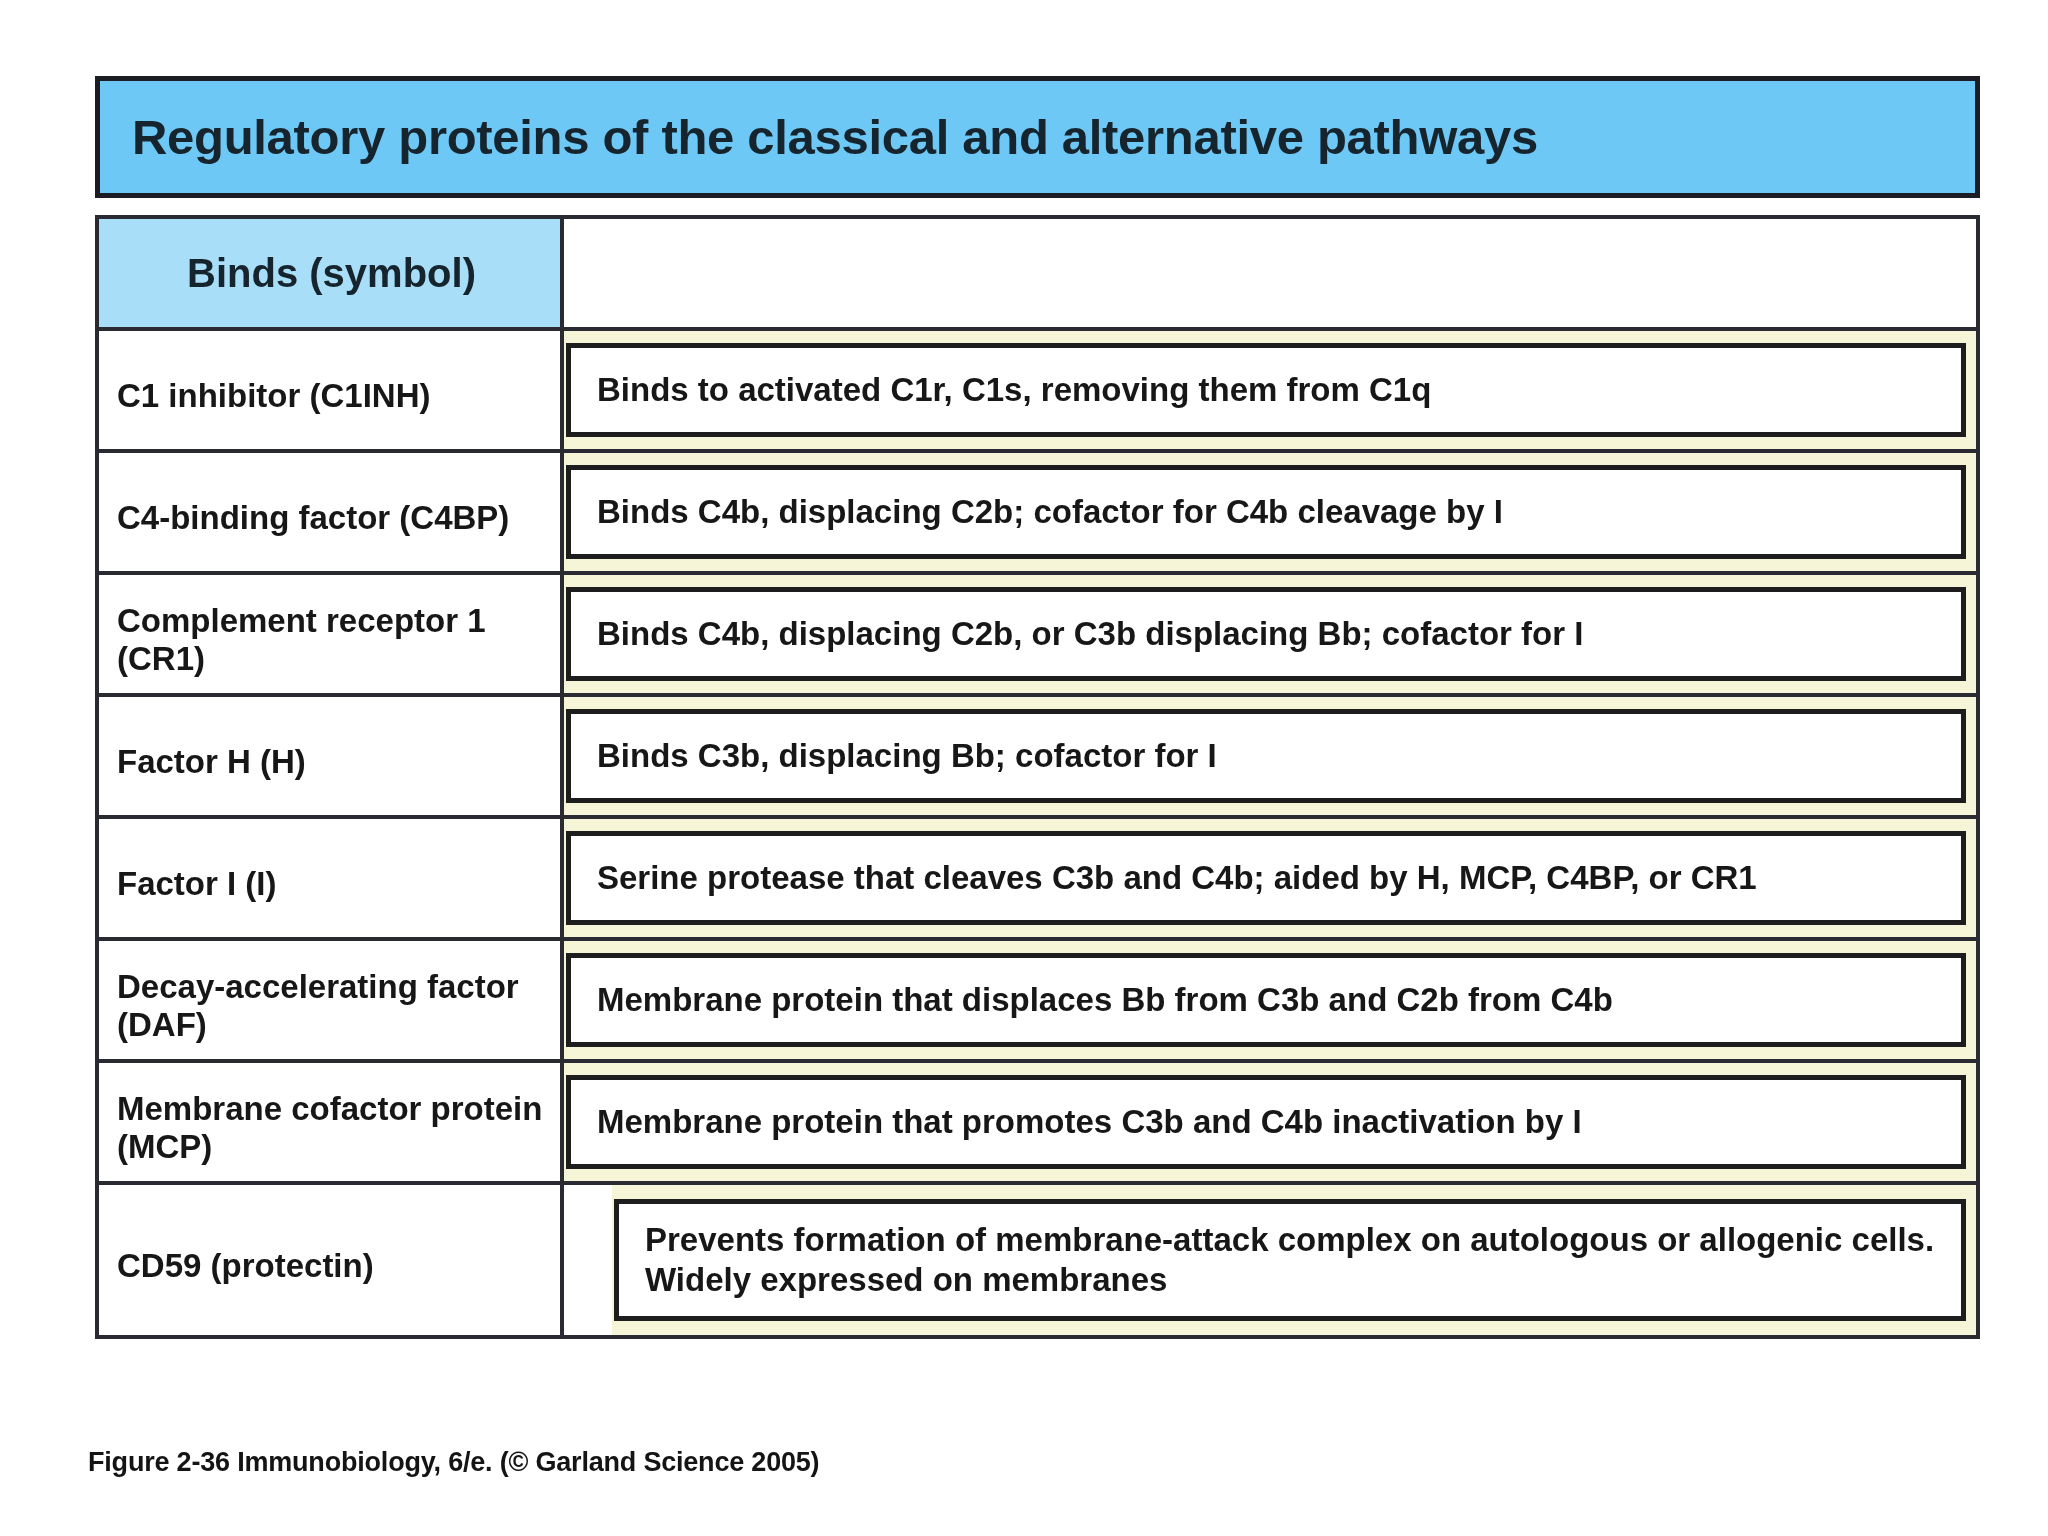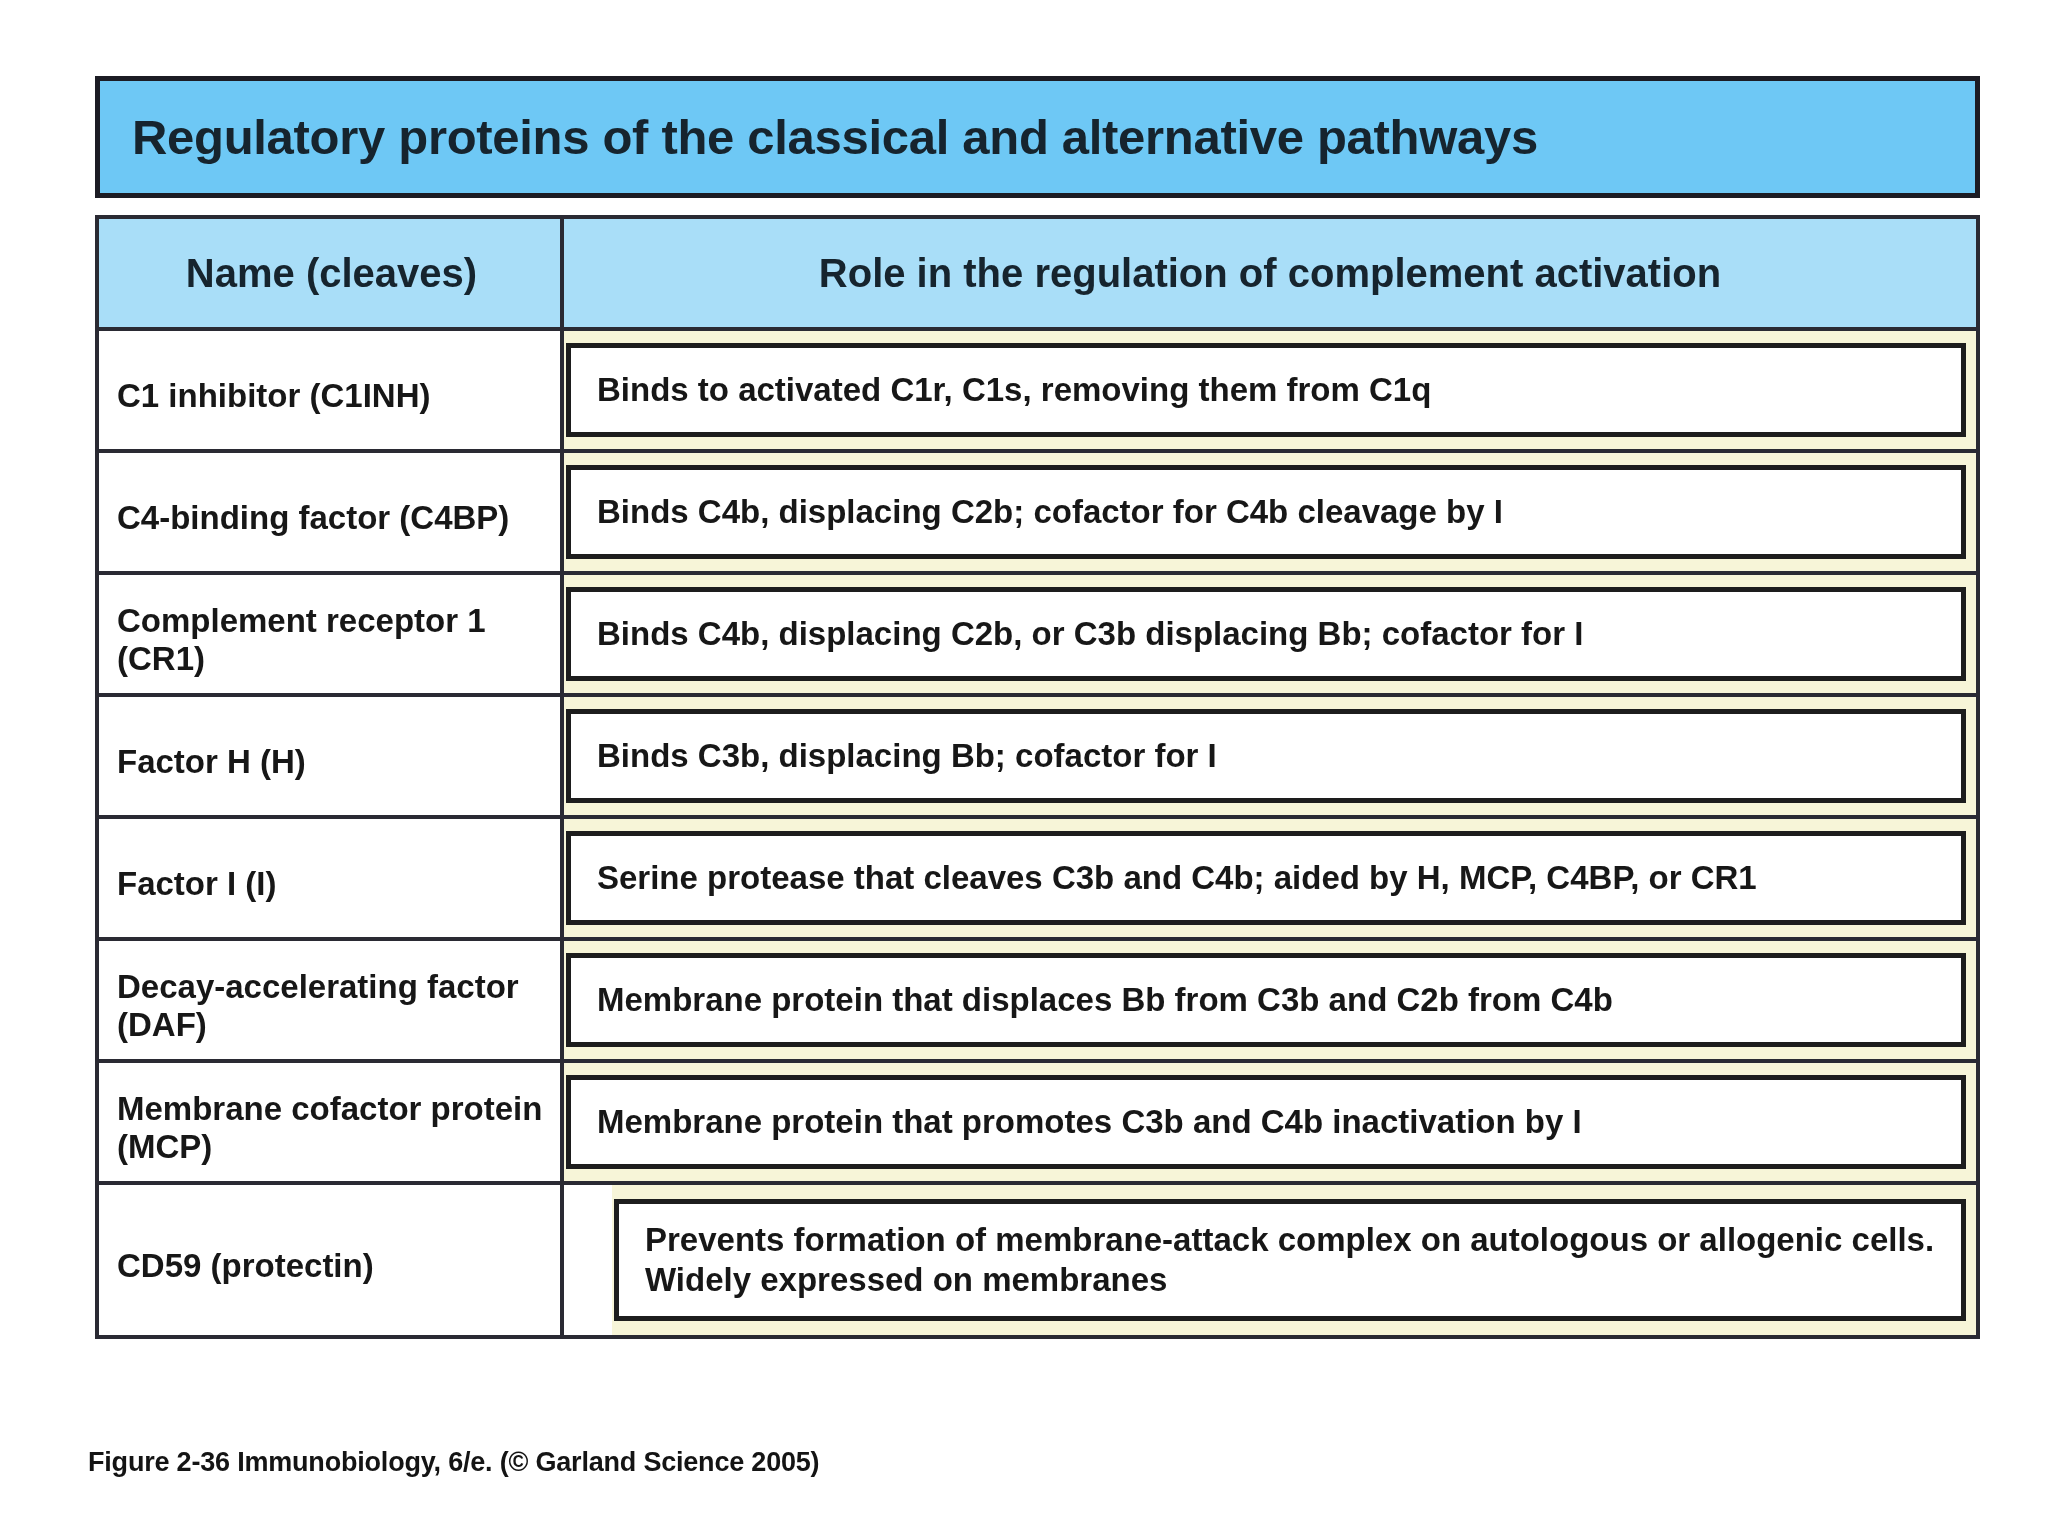--- a/index.html
+++ b/index.html
@@ -148,24 +148,21 @@
 <div class="figure-root">
 
   <div class="title-bar">
     <span class="title-text">Regulatory proteins of the classical and alternative pathways</span>
   </div>
 
   <div class="table-wrap">
 
     <div class="trow header-row">
       <div class="col-name">
-        <span class="hdr-text">Name (cleaves)</span>
-      </div>
-      <div class="col-role">
-        <span class="hdr-text">Role in the regulation of complement activation</span>
+        <span class="hdr-text">Binds (symbol)</span>
       </div>
     </div>
 
     <div class="trow body-row">
       <div class="col-name">
         <span class="name-text">C1 inhibitor (C1INH)</span>
       </div>
       <div class="col-role">
         <div class="role-box">
           <span class="role-text">Binds to  activated C1r, C1s,  removing them  from C1q</span>

